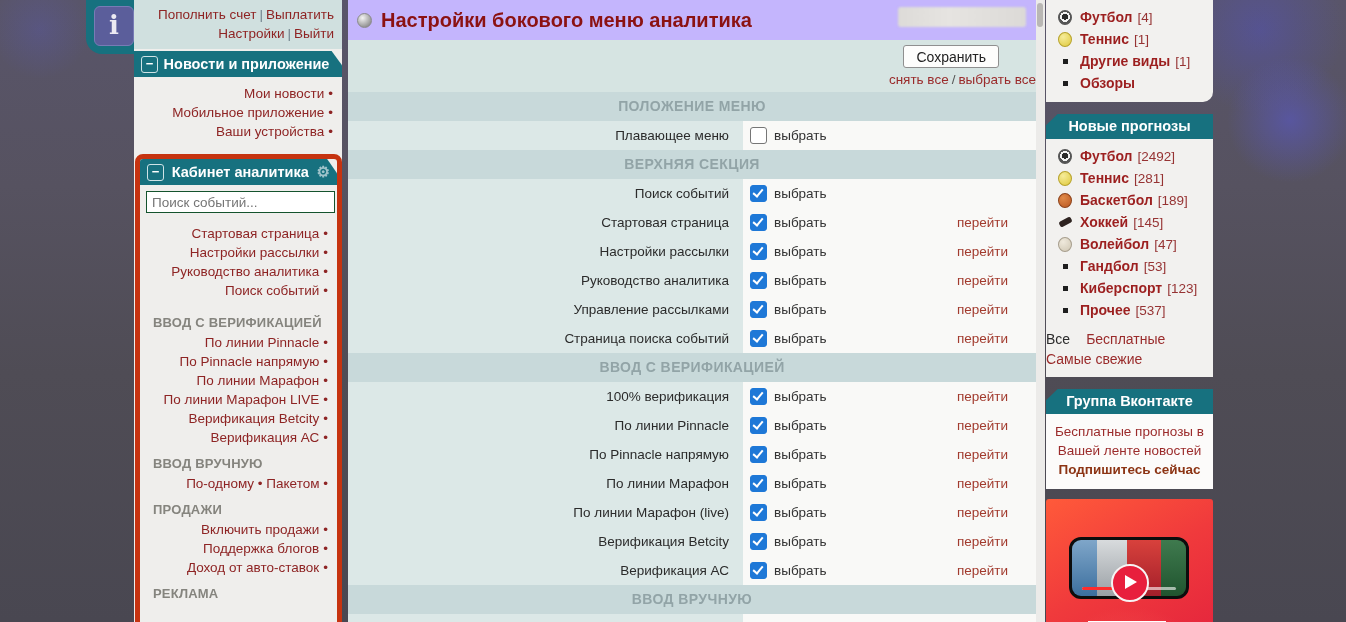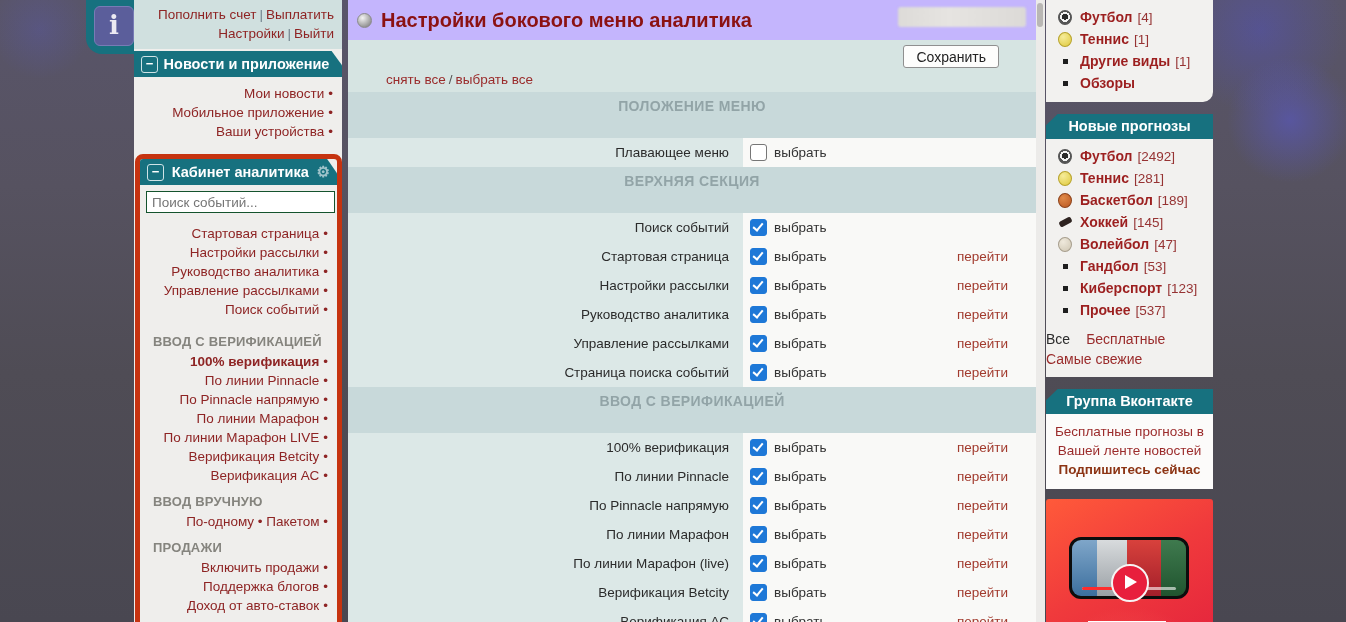--- a/index.html
+++ b/index.html
@@ -41,24 +41,24 @@
   .inline-pair{ text-align:right;padding-right:9px;font-size:13.5px;line-height:19px;color:#8e2424;}
 
   
   .main-col{position:absolute;left:348px;top:0;width:688px;height:622px;background:#c4b5fd;z-index:1;}
   .title-row{height:40px;display:flex;align-items:center;padding-left:9px;position:relative;}
   .orb{width:13px;height:13px;border-radius:50%;background:radial-gradient(circle at 35% 30%,#f3f3f3,#9a9a9a 70%,#777);border:1px solid #8a8a8a;margin-right:9px;}
   .page-title{color:#8b1212;font-weight:bold;font-size:20px;}
   .redacted{position:absolute;right:10px;top:7px;width:128px;height:20px;background:linear-gradient(90deg,#dddbd8,#e6e4e1 40%,#dcdad7);border-radius:3px;filter:blur(1px);}
   .top-strip{height:52px;background:#d6e4e2;position:relative;}
   .save-btn{position:absolute;right:37px;top:5px;height:23px;padding:0 12px;background:#fdfdfc;border:1px solid #8f8f8f;border-radius:3px;font-size:14px;color:#222;cursor:pointer;font-family:"Liberation Sans",sans-serif;}
-  .all-links{position:absolute;left:0;right:0;bottom:5px;text-align:left;font-size:13.5px;margin-left:38px;}
+  .all-links{position:absolute;left:0;right:0;bottom:5px;text-align:right;font-size:13.5px;}
   .all-links a{color:#9a2b2b;text-decoration:none;cursor:pointer;}
   .all-links .sep{color:#555;padding:0 3px;}
-  .sec{height:46px;line-height:29px;text-align:center;background:#c8d9da;color:#92a4a7;font-weight:bold;font-size:14px;letter-spacing:.4px;}
+  .sec{height:29px;line-height:29px;text-align:center;background:#c8d9da;color:#92a4a7;font-weight:bold;font-size:14px;letter-spacing:.4px;}
   .row{display:flex;height:29px;}
   .row .lbl{width:395px;background:#dce8e7;text-align:right;padding-right:14px;line-height:29px;color:#2b2b2b;font-size:13.5px;box-sizing:border-box;}
   .row .ctl{flex:1;background:#f9f9f7;display:flex;align-items:center;padding-left:7px;position:relative;}
   .cb{position:relative;width:15px;height:15px;border:1px solid #767676;border-radius:3px;background:#fff;margin-right:7px;cursor:pointer;flex:0 0 auto;}
   .cb.on{background:#1e78d7;border-color:#1e78d7;}
   .cb.on::after{content:"";position:absolute;left:4px;top:1px;width:4px;height:8px;border:solid #fff;border-width:0 2px 2px 0;transform:rotate(40deg);}
   .sel{font-size:13.5px;color:#333;}
   .goto{position:absolute;right:28px;color:#a23b2e;font-size:13.5px;text-decoration:none;cursor:pointer;}
   .part-row{height:8px;display:flex;}
   .part-row .lbl{width:395px;background:#dce8e7;}
@@ -141,26 +141,24 @@
       <span class="gear">⚙</span>
     </div>
     <div class="search-row">
       <input class="search-input" type="text" placeholder="Поиск событий..." style="">
       <button class="search-btn">&gt;</button>
     </div>
     <div class="snav-list">
       <div class="snav"><a>Стартовая страница</a><span class="dot">•</span></div>
       <div class="snav"><a>Настройки рассылки</a><span class="dot">•</span></div>
       <div class="snav"><a>Руководство аналитика</a><span class="dot">•</span></div>
-      <div class="snav"><a>Управление рассылками</a><span class="dot">•</span></div>
       <div class="snav"><a>Поиск событий</a><span class="dot">•</span></div>
     </div>
 
     <div class="snav-sec">ВВОД С ВЕРИФИКАЦИЕЙ</div>
-    <div class="snav bold"><a>100% верификация</a><span class="dot">•</span></div>
     <div class="snav"><a>По линии Pinnacle</a><span class="dot">•</span></div>
     <div class="snav"><a>По Pinnacle напрямую</a><span class="dot">•</span></div>
     <div class="snav"><a>По линии Марафон</a><span class="dot">•</span></div>
     <div class="snav"><a>По линии Марафон LIVE</a><span class="dot">•</span></div>
     <div class="snav"><a>Верификация Betcity</a><span class="dot">•</span></div>
     <div class="snav"><a>Верификация АС</a><span class="dot">•</span></div>
 
     <div class="snav-sec">ВВОД ВРУЧНУЮ</div>
     <div class="inline-pair">
       <a style="color:#8e2424;text-decoration:none;">По-одному</a>

